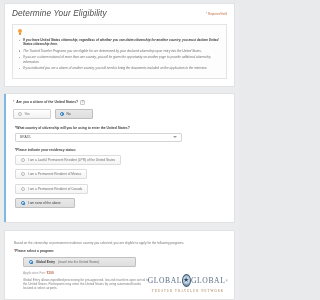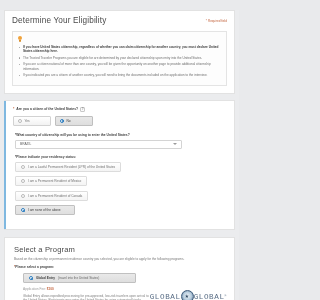--- a/index.html
+++ b/index.html
@@ -11,21 +11,21 @@
   }
   .page { width: 239px; height: 300px; position: relative; background: #ebecee; }
 
   
   .card {
     background: #ffffff;
     margin: 0 4px;
     padding: 5px 7px 7px 7px;
     border: 1px solid #e2e2e2;
   }
-  .card-top { margin-top: 10px; }
+  .card-top { margin-top: 3px; font-style: italic; }
 
   .hdr-row { display: flex; align-items: flex-start; justify-content: space-between; }
   .title {
     font-size: 8.2px; color: #4a4a4a; font-weight: 400;
     letter-spacing: .15px; line-height: 10px;
   }
   .required-note {
     font-size: 3.1px; color: #c4653f; line-height: 6px; padding-top: 2px;
     white-space: nowrap;
   }
@@ -174,21 +174,21 @@
   .detail-row { display: flex; justify-content: space-between; align-items: flex-start; margin-top: 4px; padding-left: 9px; }
   .detail-left { width: 128px; }
   .fee { font-size: 3.2px; color: #9b9b9b; }
   .fee b { color: #c4653f; font-weight: bold; }
   .blurb { font-size: 3.1px; color: #808080; line-height: 4.2px; margin-top: 2.5px; }
 
   
   .ge-logo { width: 78px; padding-top: 3px; }
   .ge-line1 {
     display: flex; align-items: center; justify-content: center; gap: 0;
-    font-family: Liberation Mono, monospace;
+    font-family: Liberation Serif, serif;
     font-size: 7.6px; color: #5a6e86; letter-spacing: .6px;
   }
   .ge-seal {
     width: 13px; height: 13px; border-radius: 50%;
     background: radial-gradient(circle at 50% 45%, #eef3f8 0%, #b9cede 48%, #7b97b2 72%, #3f5d7c 100%);
     border: 1.2px solid #3f5d7c;
     display: flex; align-items: center; justify-content: center;
     position: relative;
   }
   .ge-star {
@@ -273,21 +273,20 @@
         </div>
         <div class="opt-btn sel">
           <span class="radio-dot on"></span>
           <span>I am none of the above</span>
         </div>
       </div>
     </div>
   </div>
 
   <div class="card card-bottom">
-    <div class="title2">Select a Program</div>
     <div class="desc">Based on the citizenship or permanent residence country you selected, you are eligible to apply for the following programs.</div>
     <div class="pick-label">
       <span class="star" style="color:#c4653f">*</span><span>Please select a program:</span>
     </div>
 
     <div class="program-row">
       <div class="prog-btn">
         <span class="radio-dot on"></span>
         <b>Global Entry</b>
         <span class="light">(travel into the United States)</span>

